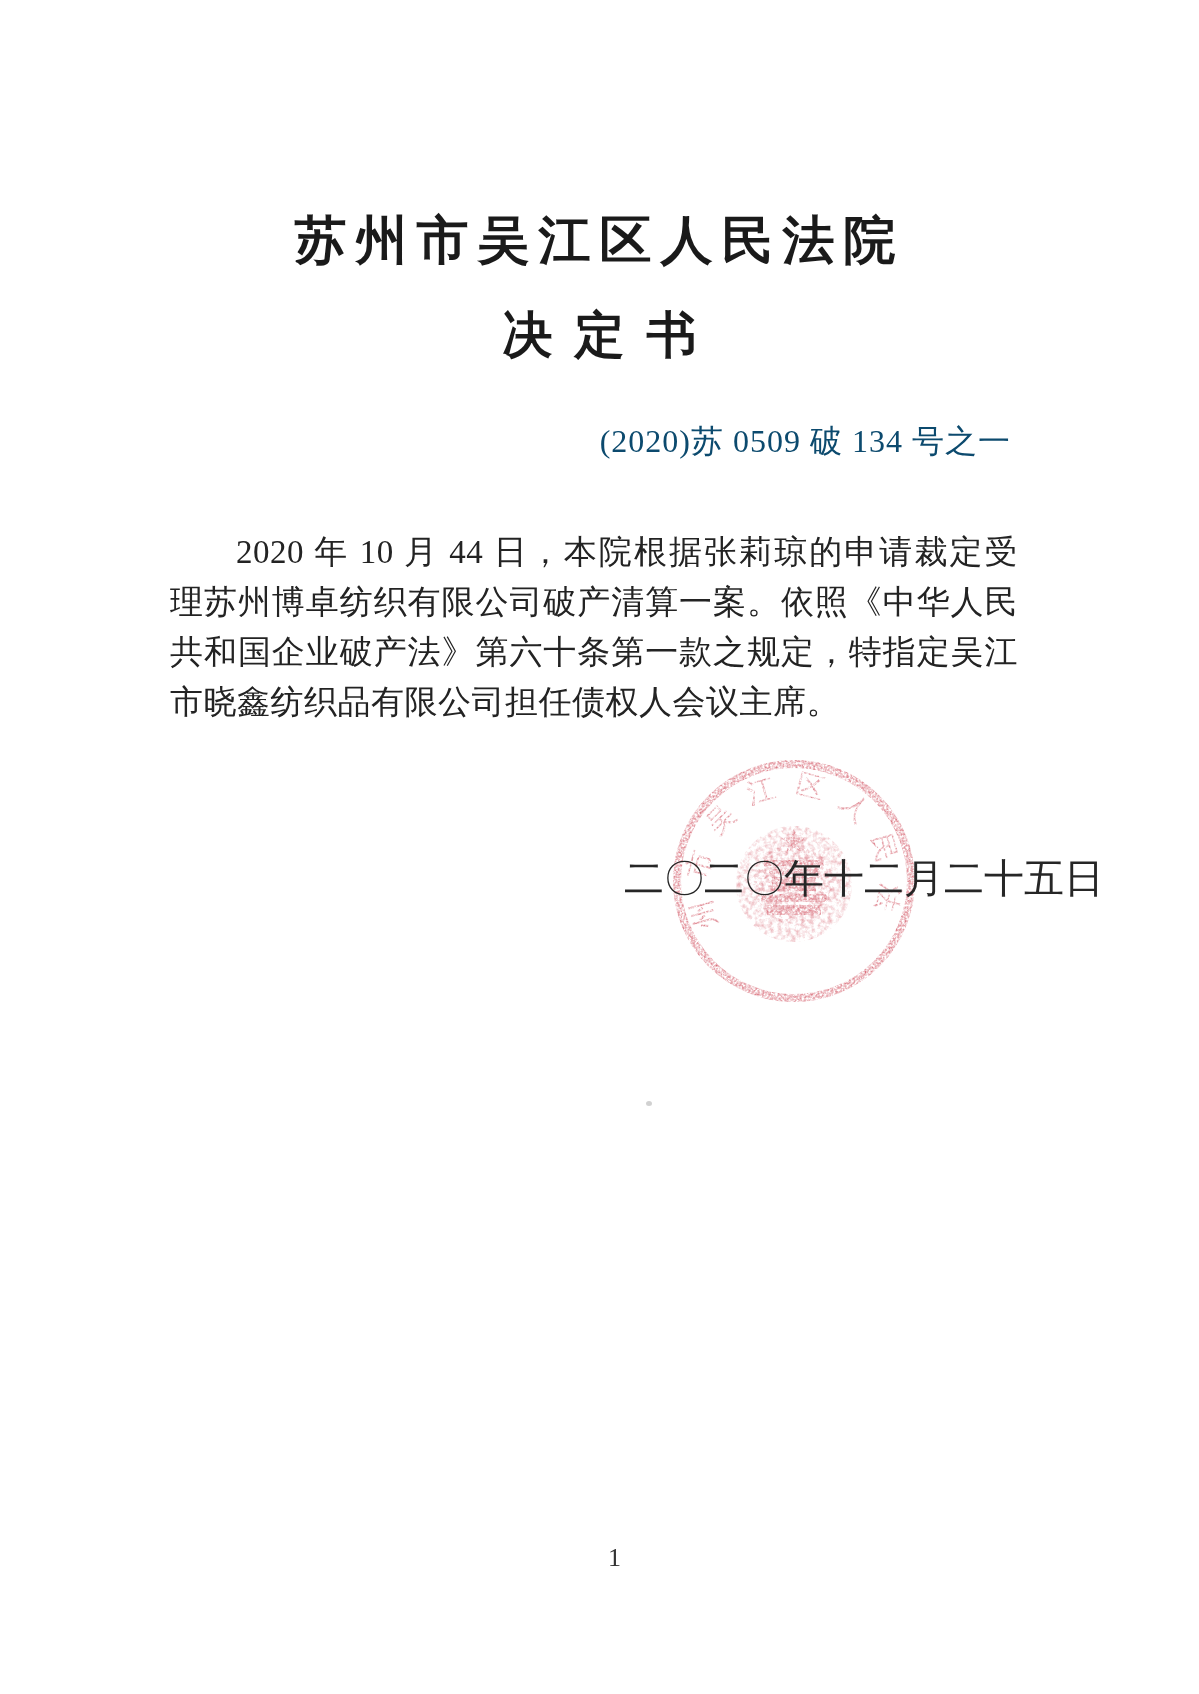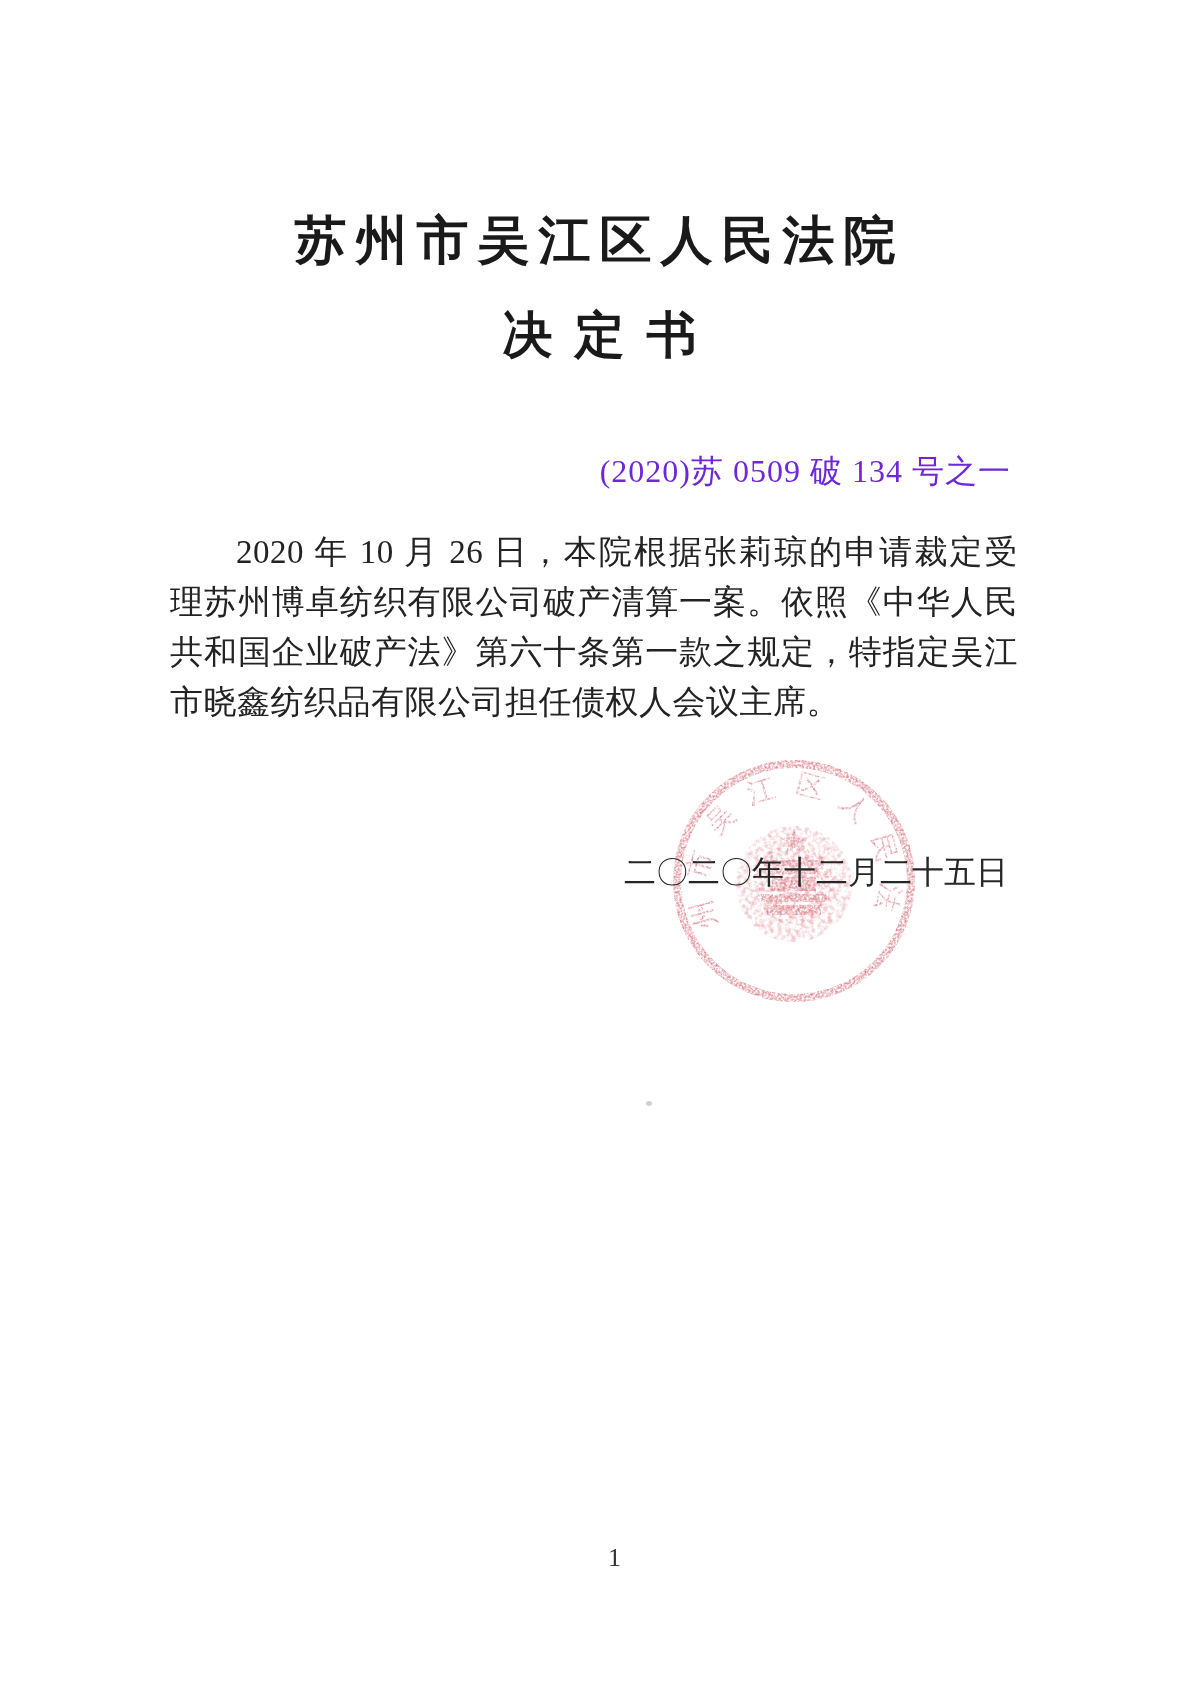--- a/index.html
+++ b/index.html
@@ -38,25 +38,25 @@
     text-align: center;
     font-size: 50px;
     font-weight: 700;
     letter-spacing: 22px;
     text-indent: 22px; 
     color: #1a1a1a;
     white-space: nowrap;
   }
   .case-number {
     position: absolute;
-    top: 450px;
+    top: 420px;
     right: 188px;
     font-size: 32px;
     letter-spacing: 1px;
-    color: #6d28d9;
+    color: #0c4a6e;
     white-space: nowrap;
   }
   .body-paragraph {
     position: absolute;
     top: 527px;
     left: 170px;
     width: 848px;
     font-size: 33px;
     line-height: 50px;
     text-align: justify;
@@ -70,21 +70,21 @@
     top: 756px;
     width: 250px;
     height: 250px;
     z-index: 2;
     opacity: 0.9;
   }
   .date-line {
     position: absolute;
     top: 851px;
     left: 624px;
-    font-size: 32px;
+    font-size: 40px;
     letter-spacing: 0px;
     color: #262626;
     z-index: 3;
     white-space: nowrap;
   }
   .page-number {
     position: absolute;
     top: 1543px;
     left: 608px;
     font-size: 26px;
@@ -105,21 +105,21 @@
 <body>
 
 <div class="page">
 
   <h1 class="court-name">苏州市吴江区人民法院</h1>
 
   <h2 class="doc-type">决定书</h2>
 
   <div class="case-number">(2020)苏 0509 破 134 号之一</div>
 
-  <div class="body-paragraph">2020 年 10 月 26 日，本院根据张莉琼的申请裁定受理苏州博卓纺织有限公司破产清算一案。依照《中华人民共和国企业破产法》第六十条第一款之规定，特指定吴江市晓鑫纺织品有限公司担任债权人会议主席。</div>
+  <div class="body-paragraph">2020 年 10 月 44 日，本院根据张莉琼的申请裁定受理苏州博卓纺织有限公司破产清算一案。依照《中华人民共和国企业破产法》第六十条第一款之规定，特指定吴江市晓鑫纺织品有限公司担任债权人会议主席。</div>
 
   <svg class="seal" viewBox="0 0 250 250" aria-hidden="true">
     <defs>
       <filter id="stampRough" x="-20%" y="-20%" width="140%" height="140%">
         <feTurbulence type="fractalNoise" baseFrequency="0.45" numOctaves="3" seed="7" result="noise"></feTurbulence>
         <feColorMatrix in="noise" type="matrix" values="0 0 0 0 0  0 0 0 0 0  0 0 0 0 0  0 0 0 1.6 -0.45" result="mask"></feColorMatrix>
         <feComposite in="SourceGraphic" in2="mask" operator="in"></feComposite>
       </filter>
       <filter id="stampMottle" x="-20%" y="-20%" width="140%" height="140%">
         <feTurbulence type="fractalNoise" baseFrequency="0.22" numOctaves="4" seed="11" result="noise2"></feTurbulence>

